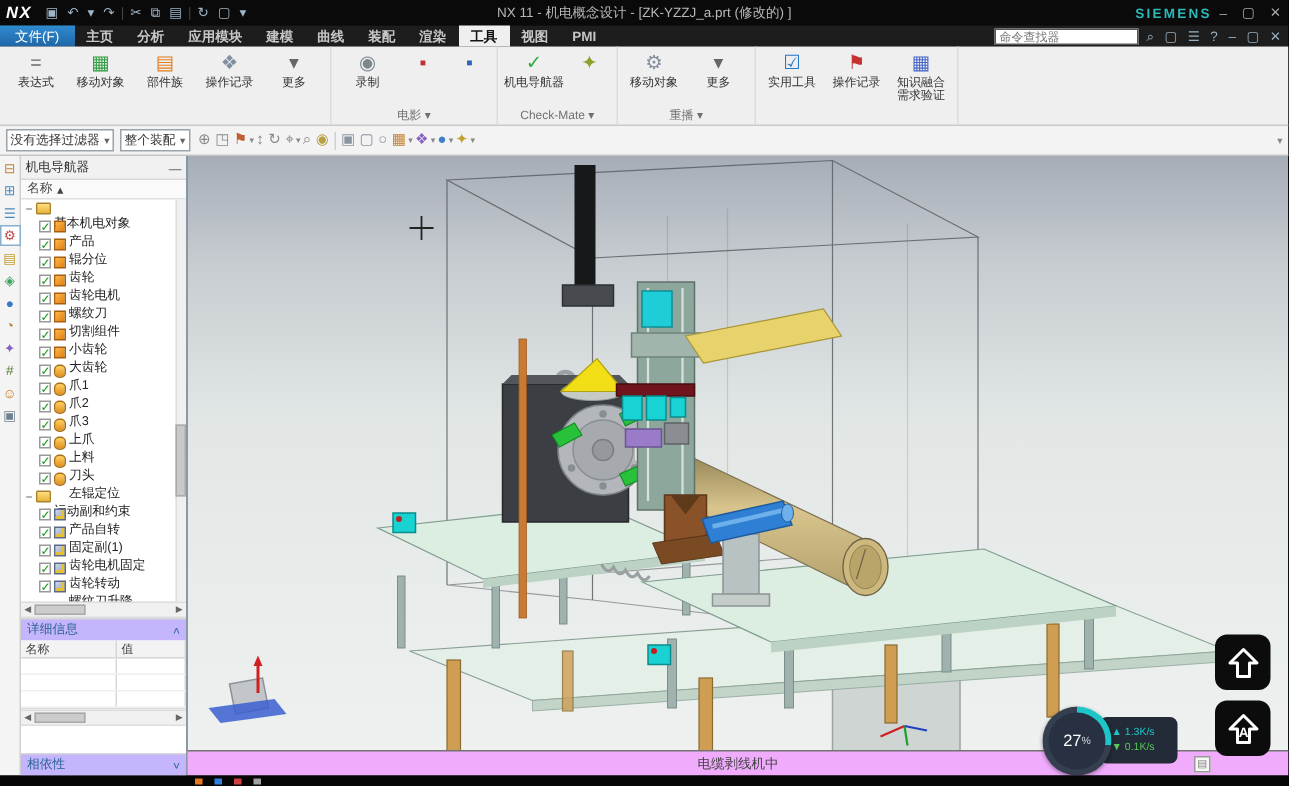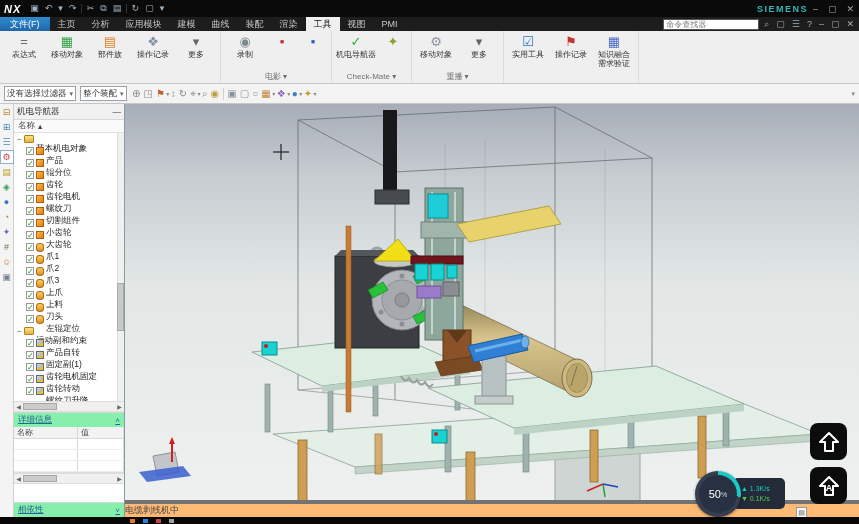--- a/index.html
+++ b/index.html
@@ -10,21 +10,21 @@
   #titlebar{left:0;top:0;width:859px;height:17px;background:#0a0a0a;display:flex;align-items:center;color:#bbb;font-size:9px;}
   #nx-logo{color:#fff;font-weight:bold;font-size:11px;font-style:italic;padding:0 6px 0 4px;letter-spacing:1px;}
   .qa-ico{display:inline-block;padding:0 3px;font-size:9px;color:#9fb6c8;cursor:default;}
   .qa-sep{color:#444;padding:0 1px;}
   #main-title{position:absolute;left:50%;transform:translateX(-50%);color:#b8b8b8;font-size:9px;white-space:nowrap;}
   #brand{margin-left:auto;color:#2fb8b8;font-weight:bold;letter-spacing:1.5px;font-size:9px;}
   .winbtn{padding:0 5px;color:#aaa;font-size:9px;}
   
   #menubar{left:0;top:17px;width:859px;height:14px;background:#1d1d1d;display:flex;align-items:stretch;font-size:9px;}
   #file-tab{background:linear-gradient(#2f8bd0,#1f66a6);color:#fff;padding:0 10px;display:flex;align-items:center;}
-  .mtab{color:#c6c6c6;padding:0 8px;display:flex;align-items:center;}
+  .mtab{color:#c6c6c6;padding:0 8px;display:flex;align-items:center;font-weight:bold;}
   .mtab.active{background:#efefef;color:#111;}
   #menu-right{margin-left:auto;display:flex;align-items:center;gap:3px;padding-right:3px;}
   #cmd-search{width:96px;height:11px;font-size:8px;border:1px solid #555;background:#fff;padding:0 2px;}
   .mr-ico{color:#9ab0c0;font-size:9px;padding:0 2px;}
   
   #ribbon{left:0;top:31px;width:859px;height:53px;background:#efefef;border-bottom:1px solid #c9c9c9;display:flex;}
   .rgroup{display:flex;flex-direction:column;border-right:1px solid #dcdcdc;padding:2px 3px 0 3px;}
   .rbtn-row{display:flex;flex:1;align-items:flex-start;gap:1px;}
   .rbtn{width:42px;display:flex;flex-direction:column;align-items:center;text-align:center;padding-top:1px;}
   .rbtn.small{width:30px;}
@@ -56,49 +56,50 @@
   .ico-check{width:8px;height:8px;border:1px solid #999;background:#fff;color:#169a16;font-size:8px;line-height:7px;text-align:center;font-weight:bold;}
   .ico-folder{width:10px;height:8px;background:linear-gradient(#ffe080,#e8b33a);border:1px solid #a8822a;border-radius:1px;}
   .ico-rigid{width:8px;height:8px;background:linear-gradient(135deg,#ffb84a,#e07f10);border:1px solid #a86010;}
   .ico-collision{width:8px;height:9px;background:linear-gradient(#ffd060,#e09020);border:1px solid #a87018;border-radius:45%/35%;}
   .ico-joint{width:8px;height:8px;background:linear-gradient(135deg,#cfd8e8,#8fa0bc);border:1px solid #5a6a88;box-shadow:inset -2px -2px 0 #e8c030;}
   #tree-vscroll{position:absolute;right:0;top:0;width:7px;height:100%;background:#f0f0f0;border-left:1px solid #ddd;}
   #tree-vthumb{position:absolute;right:0;top:150px;width:7px;height:48px;background:#c9c9c9;border:1px solid #aaa;}
   .hscroll{height:11px;background:#f0f0f0;border-top:1px solid #ddd;border-bottom:1px solid #ddd;display:flex;align-items:center;}
   .hs-arrow{width:9px;font-size:6px;color:#666;text-align:center;}
   .hs-thumb{width:34px;height:7px;background:#cccccc;border:1px solid #a8a8a8;}
-  .panel-head{height:15px;display:flex;align-items:center;padding:0 4px;color:#2a6496;border-top:1px solid #d8d8d8;background:#86efac;text-decoration:underline;}
+  .panel-head{height:15px;display:flex;align-items:center;padding:0 4px;color:#2a6496;border-top:1px solid #d8d8d8;background:#c4b5fd;}
   .panel-head .chev{margin-left:auto;color:#2a6496;font-size:8px;}
   #details-table{border-bottom:1px solid #ddd;}
   #details-table .hrow{display:flex;height:12px;background:#f3f3f3;border-bottom:1px solid #d8d8d8;}
   #details-table .cell{padding:0 3px;color:#444;border-right:1px solid #d8d8d8;font-size:8px;line-height:12px;}
   #details-table .c1{width:64px;}#details-table .c2{flex:1;}
   #details-table .erow{display:flex;height:11px;border-bottom:1px solid #eee;}
   #dep-head{margin-top:auto;}
   
   #viewport{left:125px;top:104px;width:734px;height:396px;overflow:hidden;}
-  #caption-bar{left:125px;top:500px;width:734px;height:17px;background:#fdba74;border-top:4px solid #737373;display:flex;align-items:center;justify-content:flex-start;font-size:9px;color:#444;}
+  #caption-bar{left:125px;top:500px;width:734px;height:17px;background:#f0abfc;border-top:1px solid #737373;display:flex;align-items:center;justify-content:center;font-size:9px;color:#444;}
   #caption-ico{position:absolute;right:52px;top:3px;width:11px;height:11px;border:1px solid #999;background:#f8f8f8;color:#777;font-size:7px;line-height:10px;text-align:center;}
   
   .arrow-btn{width:37px;height:37px;background:#0c0c0c;border-radius:8px;display:flex;align-items:center;justify-content:center;z-index:30;}
   #net-ball{left:695px;top:471px;width:46px;height:46px;border-radius:50%;background:conic-gradient(#1ec7c7 0 27%,#46506070 27% 100%),#273142;display:flex;align-items:center;justify-content:center;z-index:31;box-shadow:0 1px 3px rgba(0,0,0,.4);}
   #net-ball-inner{width:38px;height:38px;border-radius:50%;background:#273142;color:#fff;display:flex;align-items:center;justify-content:center;font-size:11px;}
   #net-ball-inner .pct{font-size:7px;color:#cfd6de;}
   #net-pill{left:733px;top:478px;width:52px;height:31px;background:#222b37;border-radius:5px;z-index:30;display:flex;flex-direction:column;justify-content:center;padding-left:8px;font-size:7px;line-height:10px;}
   #net-up{color:#1ec7c7;}#net-down{color:#58c858;}
   
   #taskbar{left:0;top:517px;width:859px;height:7px;background:#060606;z-index:40;display:flex;align-items:center;gap:8px;padding-left:130px;}
   .tb-chip{width:5px;height:4px;}
 </style>
 </head>
 <body>
 
 <div id="titlebar" class="abs">
   <span id="nx-logo">NX</span>
   <span id="qa-icons"><span class="qa-ico">▣</span><span class="qa-ico">↶</span><span class="qa-ico">▾</span><span class="qa-ico">↷</span><span class="qa-sep">|</span><span class="qa-ico">✂</span><span class="qa-ico">⧉</span><span class="qa-ico">▤</span><span class="qa-sep">|</span><span class="qa-ico">↻</span><span class="qa-ico">▢</span><span class="qa-ico">▾</span></span>
+  <span id="main-title">NX 11 - 机电概念设计 - [ZK-YZZJ_a.prt (修改的) ]</span>
   <span id="brand">SIEMENS</span>
   <span class="winbtn">–</span>
   <span class="winbtn">▢</span>
   <span class="winbtn">✕</span>
 </div>
 
 <div id="menubar" class="abs">
   <span id="file-tab">文件(F)</span>
   <span id="menu-tabs" style="display:flex">
       <span class="mtab">主页</span>
@@ -591,21 +592,21 @@
   </svg>
 </div>
 <div class="abs arrow-btn" style="left:810px;top:467px;">
   <svg width="24" height="24" viewBox="0 0 24 24">
     <path d="M12,3 L21,12 H16 V21 H8 V12 H3 Z" fill="none" stroke="#fff" stroke-width="2" stroke-linejoin="round"></path>
     <text x="12" y="17" text-anchor="middle" font-size="9" fill="#fff" font-weight="bold">A</text>
   </svg>
 </div>
 <div id="net-ball" class="abs">
   <div id="net-ball-inner">
-      <span>50</span>
+      <span>27</span>
       <span class="pct">%</span>
     </div>
 </div>
 <div id="net-pill" class="abs">
   <span id="net-up">▲ 1.3K/s</span>
   <span id="net-down">▼ 0.1K/s</span>
 </div>
 
 <div id="taskbar" class="abs">
   <span class="tb-chip" style="background:#e87820"></span>

